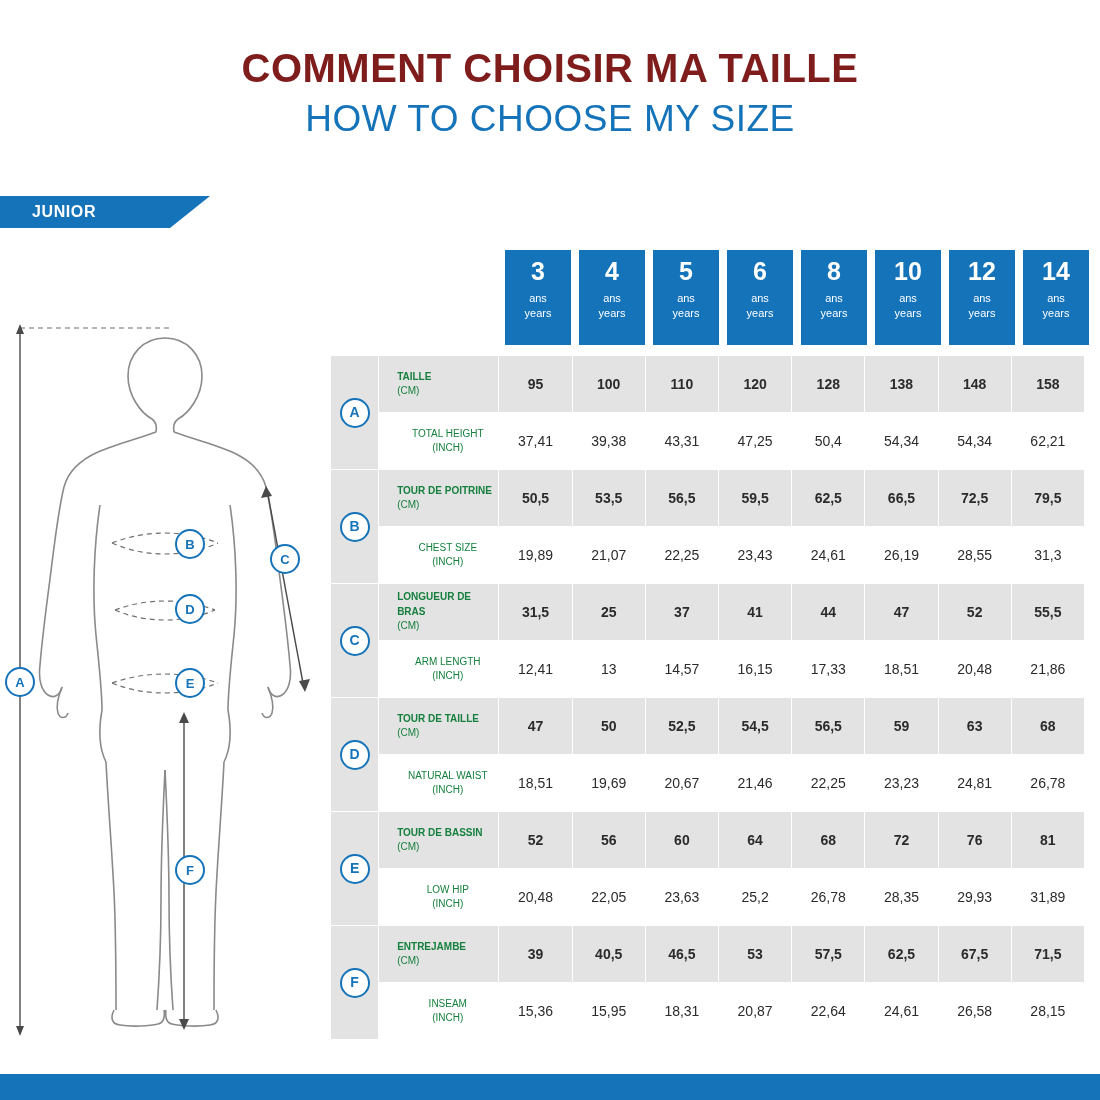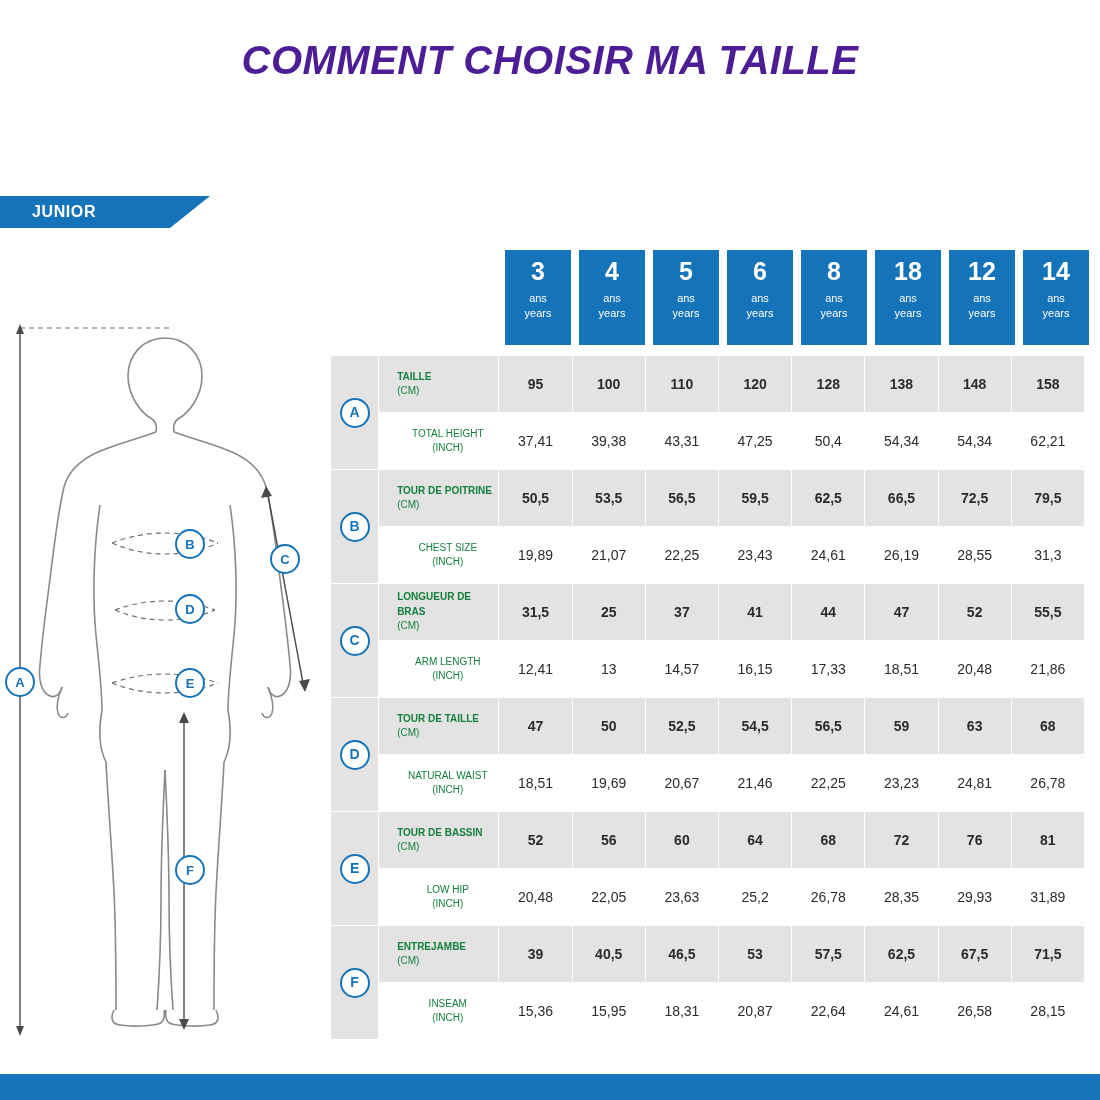--- a/index.html
+++ b/index.html
@@ -17,25 +17,24 @@
   }
 
   
   .header {
     padding-top: 38px;
     text-align: center;
   }
   .title-fr {
     font-size: 40px;
     font-weight: bold;
-    font-style: italic;
-    color: #4c1d95;
+    color: #7f1d1d;
     letter-spacing: 0.5px;
     line-height: 1.1;
-    margin: 0;
+    margin: 8px;
   }
   .title-en {
     font-size: 37px;
     font-weight: normal;
     color: #1573b9;
     letter-spacing: 0.5px;
     line-height: 1.15;
     margin-top: 8px;
   }
 
@@ -202,20 +201,21 @@
     width: 100%;
     height: 18px;
     background: #ffffff;
   }
 </style>
 </head>
 <body>
 
 <div class="header">
   <div class="title-fr">COMMENT CHOISIR MA TAILLE</div>
+  <div class="title-en">HOW TO CHOOSE MY SIZE</div>
 </div>
 
 <div class="banner-wrap">
   <div class="banner-bar"></div>
   <div class="banner-white"></div>
   <div class="banner-cut"></div>
   <div class="banner-label">JUNIOR</div>
 </div>
 
 <div class="figure">
@@ -325,21 +325,21 @@
       </div>
     </div>
     <div class="size-cell">
       <div class="size-num">8</div>
       <div class="size-unit">
         <div>ans</div>
         <div>years</div>
       </div>
     </div>
     <div class="size-cell">
-      <div class="size-num">18</div>
+      <div class="size-num">10</div>
       <div class="size-unit">
         <div>ans</div>
         <div>years</div>
       </div>
     </div>
     <div class="size-cell">
       <div class="size-num">12</div>
       <div class="size-unit">
         <div>ans</div>
         <div>years</div>

